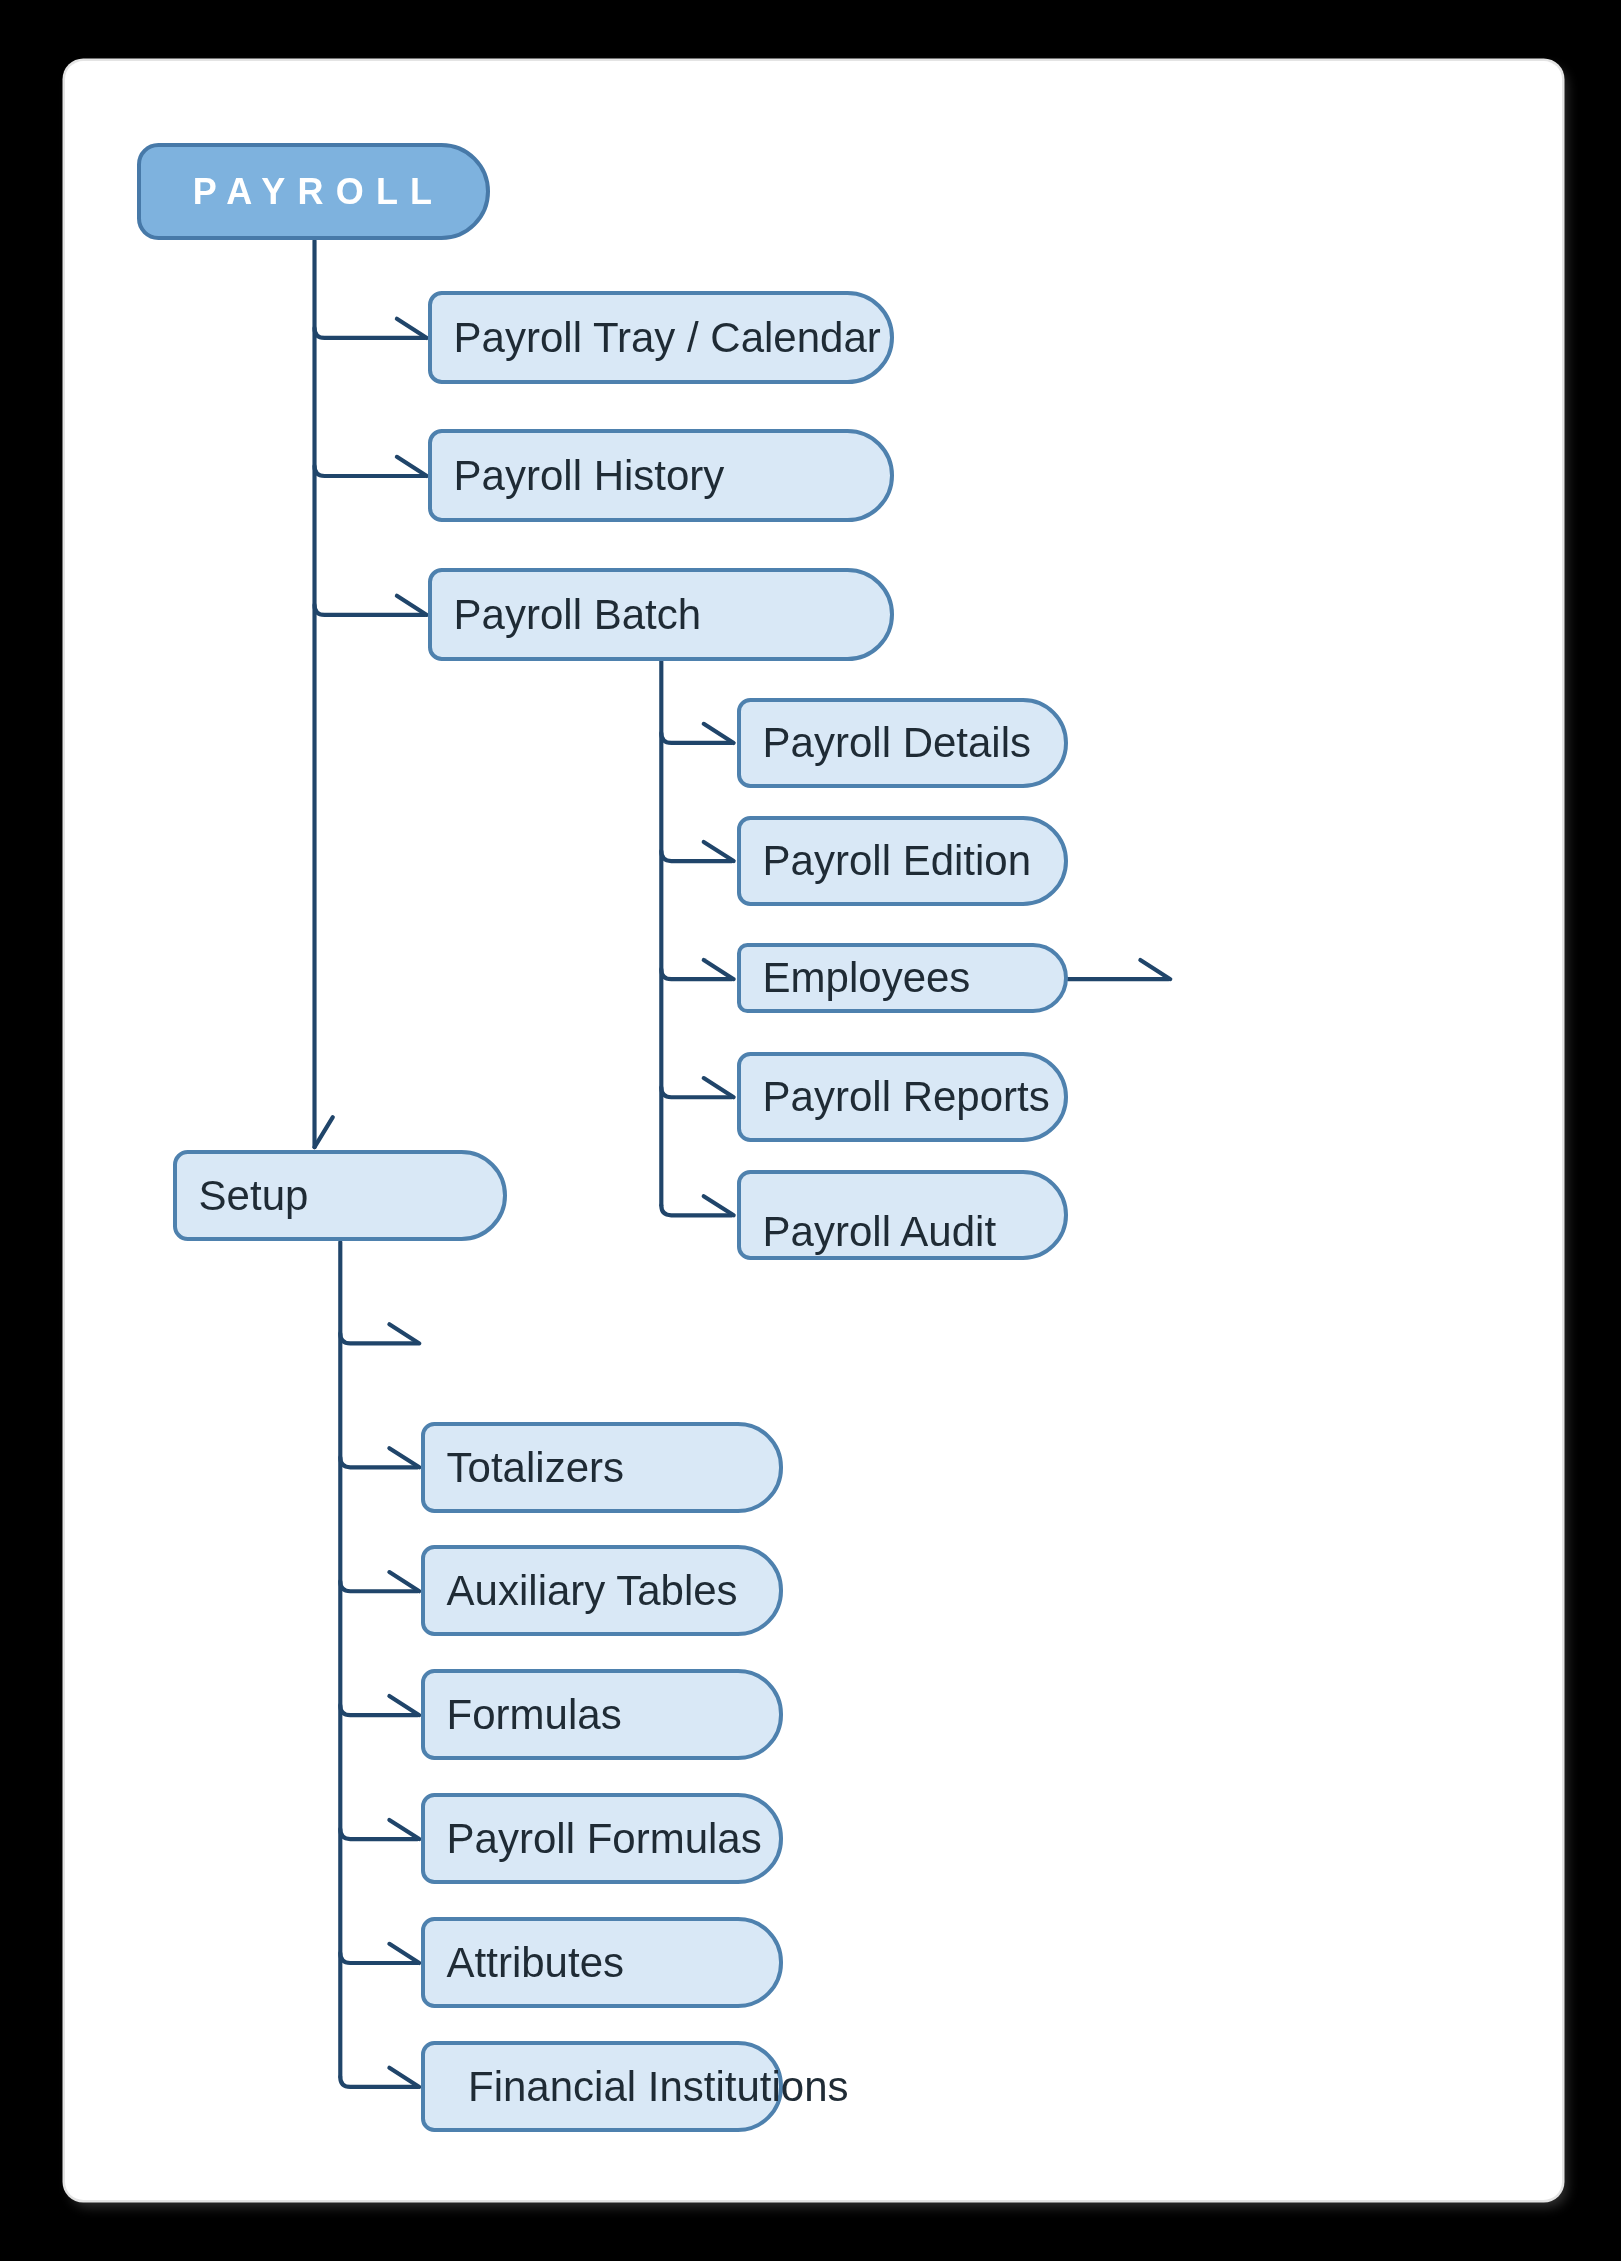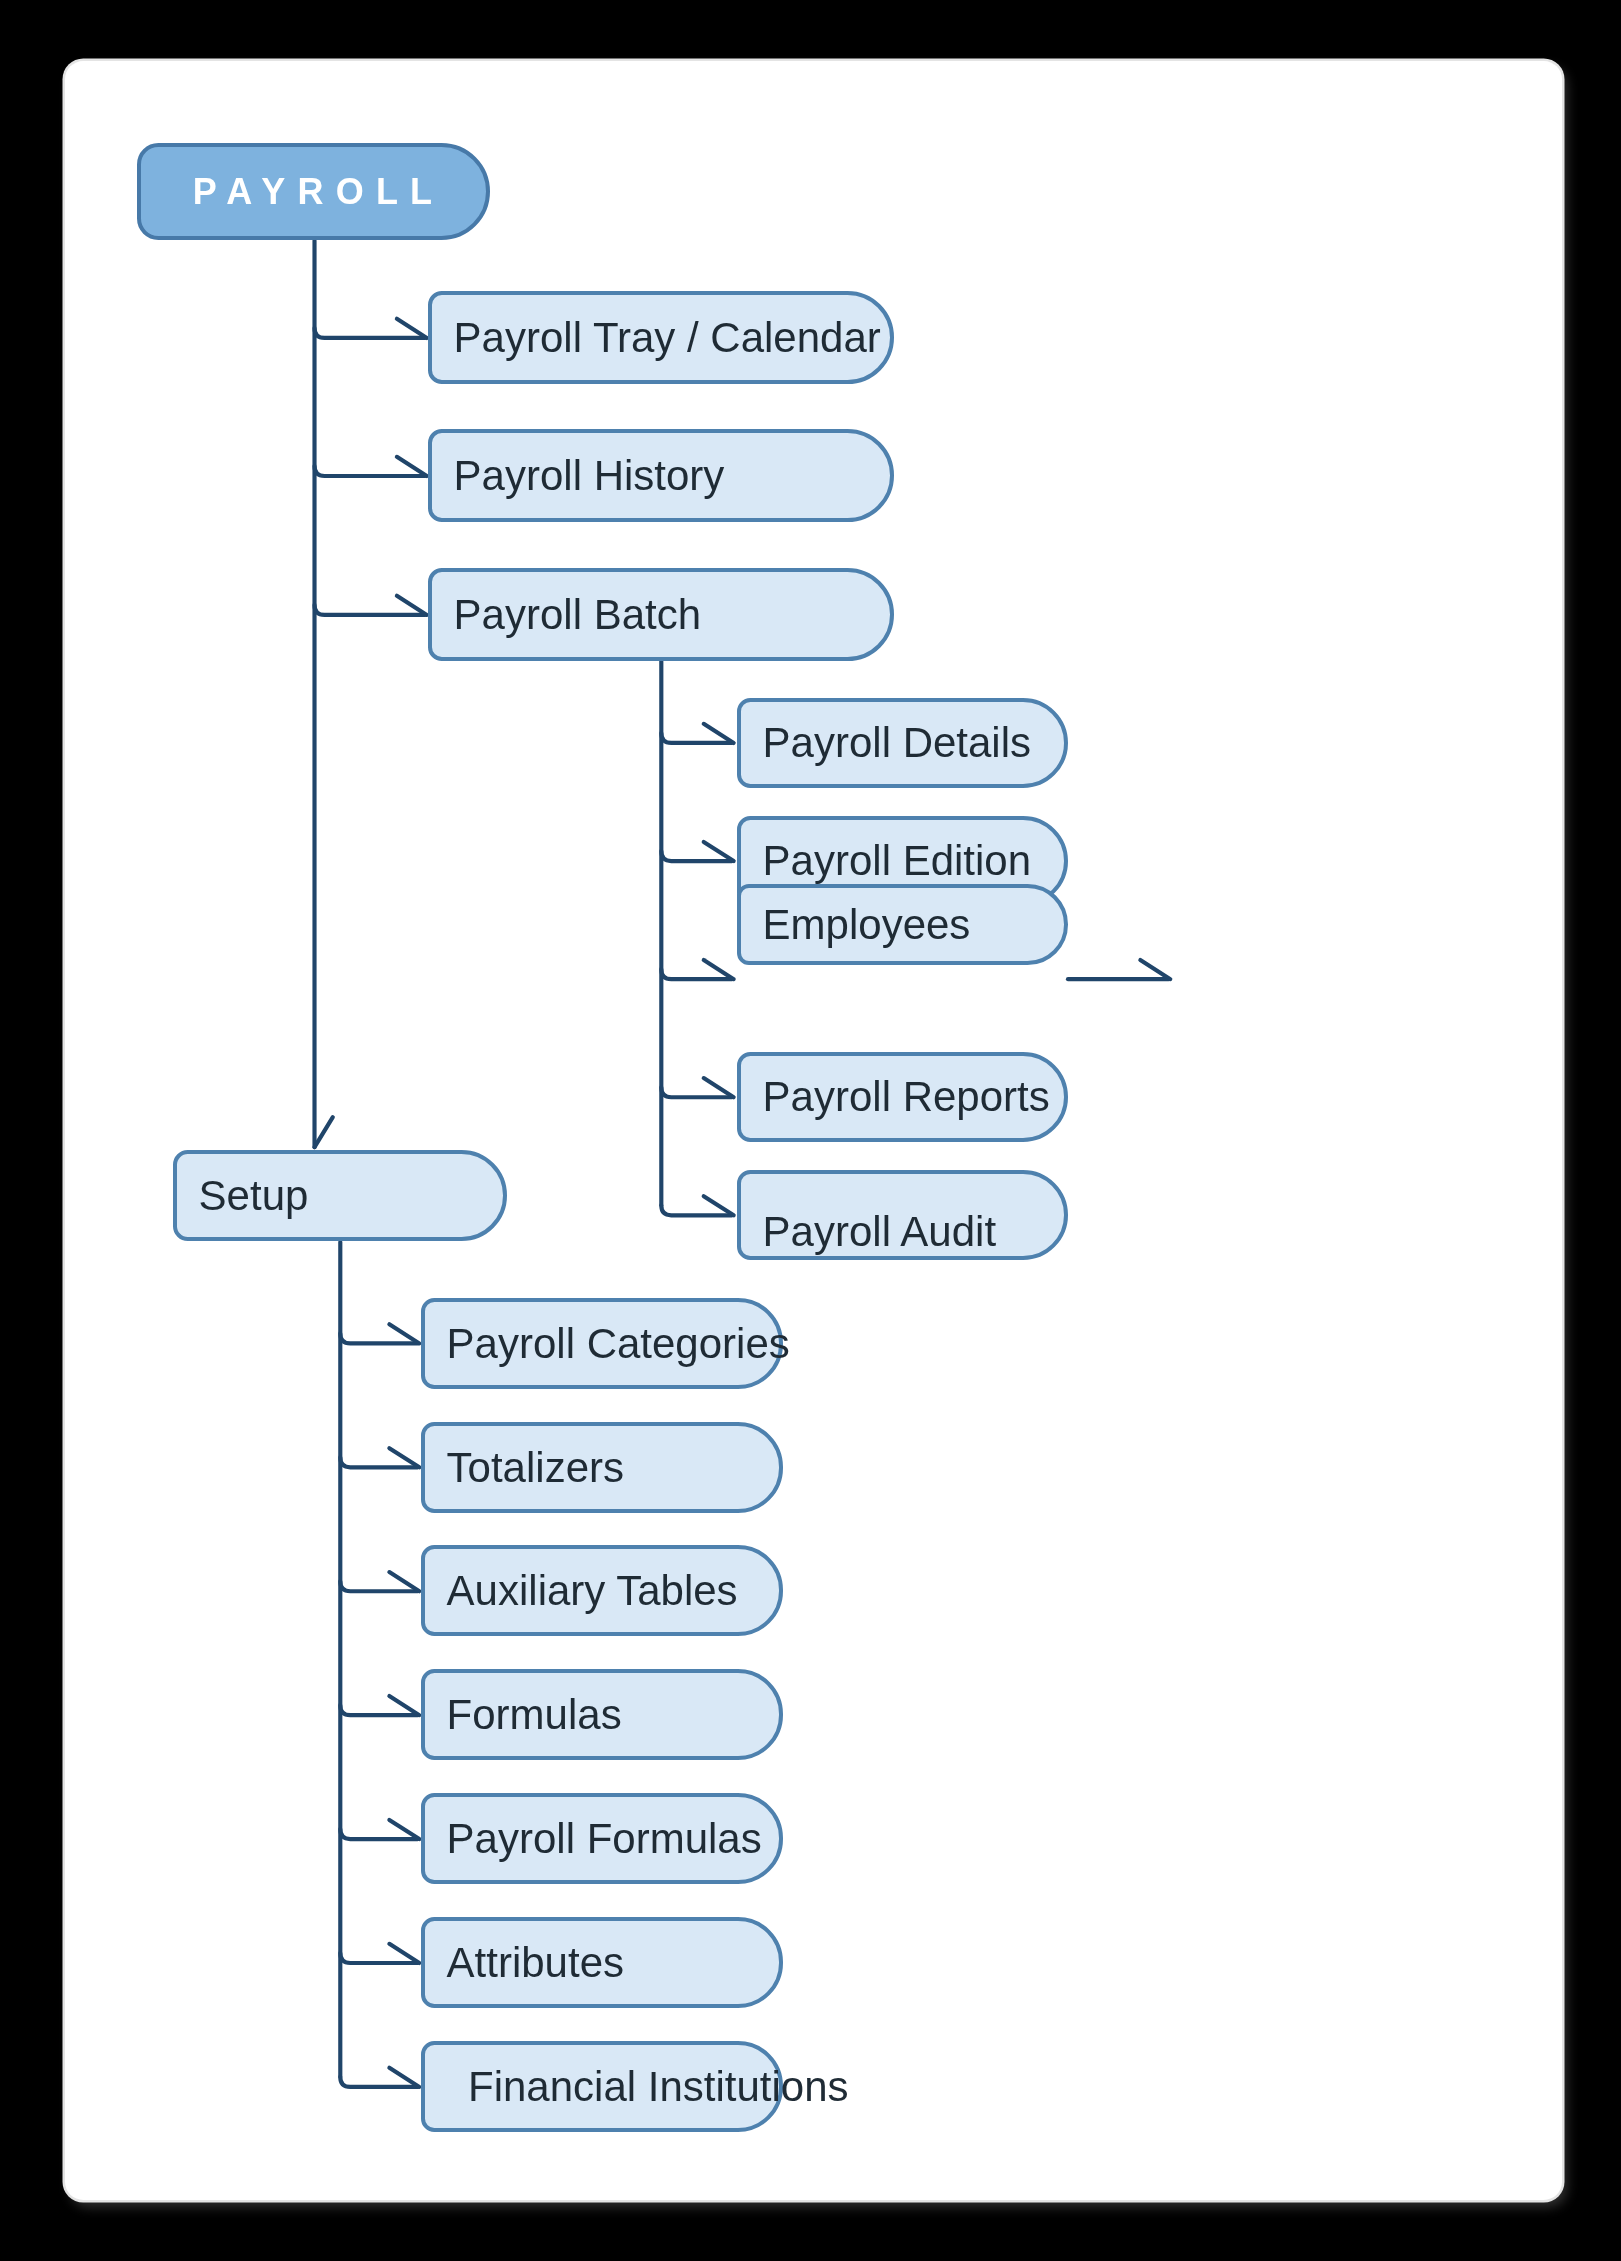--- a/index.html
+++ b/index.html
@@ -128,40 +128,37 @@
     </div>
 
     <div class="node n-sub" style="left:672px; top:637px; width:331px; height:90px;">
       <span>Payroll Details</span>
     </div>
 
     <div class="node n-sub" style="left:672px; top:755px; width:331px; height:90px;">
       <span>Payroll Edition</span>
     </div>
 
-    <div class="node n-sub" style="left:672px; top:823px; width:331px; height:81px;align-items:center;">
+    <div class="node n-sub" style="left:672px; top:882px; width:331px; height:70px;align-items:center;">
       <span>Employees</span>
     </div>
 
 
     <div class="node n-sub" style="left:672px; top:991px; width:331px; height:90px;">
       <span>Payroll Reports</span>
     </div>
 
     <div class="node n-sub" style="left:672px; top:1109px; width:331px; height:90px;align-items:flex-end;">
       <span>Payroll Audit</span>
     </div>
 
     <div class="node n-setup" style="left:108px; top:1089px; width:334px; height:91px;">
       <span>Setup</span>
     </div>
 
-    <div class="node n-sub" style="left:356px; top:1237px; width:362px; height:91px;">
-      <span>Payroll Categories</span>
-    </div>
 
     <div class="node n-sub" style="left:356px; top:1361px; width:362px; height:91px;">
       <span>Totalizers</span>
     </div>
 
     <div class="node n-sub" style="left:356px; top:1484px; width:362px; height:91px;">
       <span>Auxiliary Tables</span>
     </div>
 
     <div class="node n-sub" style="left:356px; top:1608px; width:362px; height:91px;">

